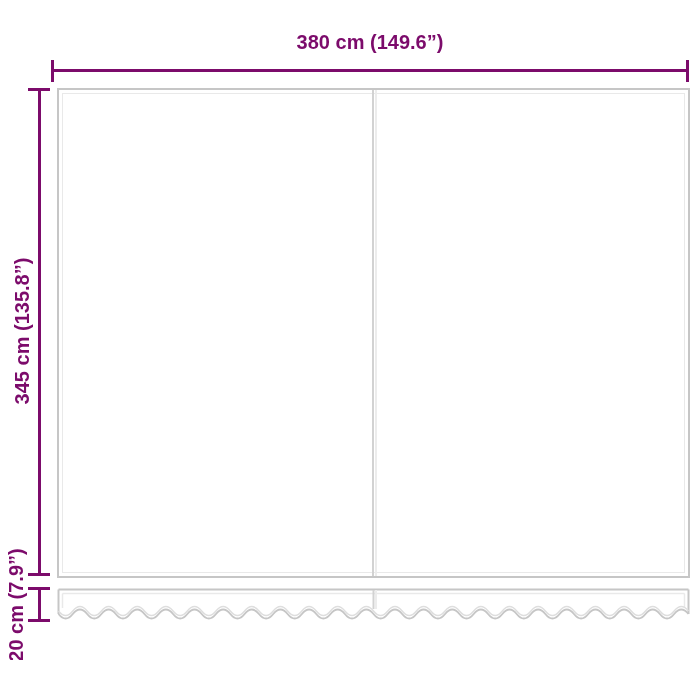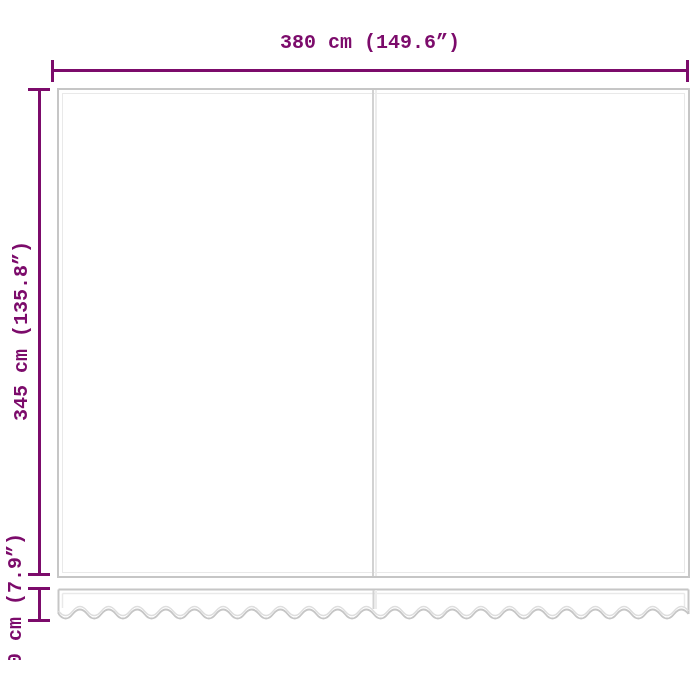--- a/index.html
+++ b/index.html
@@ -2,21 +2,21 @@
 <html><head>
 <meta charset="utf-8">
 <style>
   html, body { margin: 0; padding: 0; background: #ffffff; }
   .canvas {
     position: relative;
     width: 700px;
     height: 660px;
     background: #ffffff;
     overflow: hidden;
-    font-family: Liberation Mono, monospace;
+    font-family: Liberation Sans, sans-serif;
   }
 
   
   .dim { position: absolute; background: #7c0b6b; }
   .dim-line-top    { left: 51px;  top: 69px;  width: 638px; height: 3px; }
   .dim-tick-top-l  { left: 51px;  top: 60px;  width: 3px;   height: 22px; }
   .dim-tick-top-r  { left: 686px; top: 60px;  width: 3px;   height: 22px; }
 
   .dim-line-left   { left: 38px;  top: 88px;  width: 3px;   height: 488px; }
   .dim-tick-left-t { left: 28px;  top: 88px;  width: 22px;  height: 3px; }

